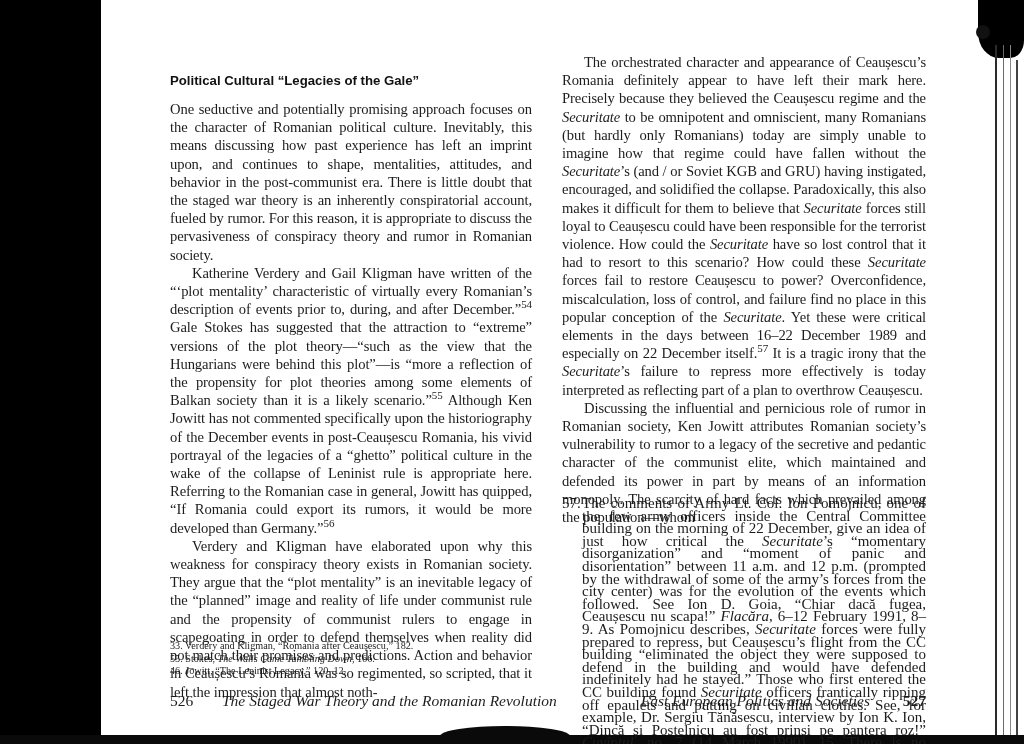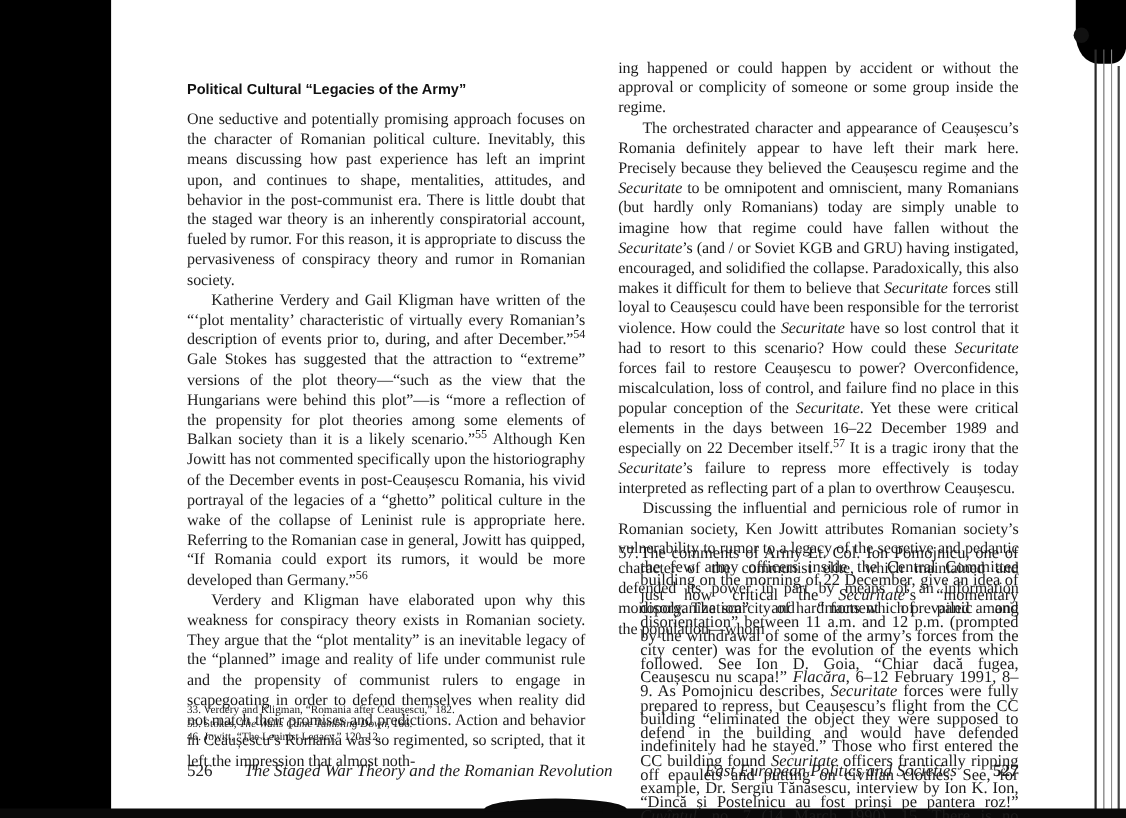--- a/index.html
+++ b/index.html
@@ -65,39 +65,38 @@
 <div class="scan-right-blob2"></div>
 <div class="vline l1"></div>
 <div class="vline l2"></div>
 <div class="vline l3"></div>
 <div class="vline l4"></div>
 <div class="scan-bottom"></div>
 <div class="scan-bump"></div>
 <div class="scan-bump2"></div>
 
 <div class="col left">
-  <h2 class="section">Political Cultural “Legacies of the Army”</h2>
+  <h2 class="section">Political Cultural “Legacies of the Gale”</h2>
   <p class="body noindent">One seductive and potentially promising approach focuses on the character of Romanian political culture. Inevitably, this means discussing how past experience has left an imprint upon, and continues to shape, mentalities, attitudes, and behavior in the post-communist era. There is little doubt that the staged war theory is an inherently conspiratorial account, fueled by rumor. For this reason, it is appropriate to discuss the pervasiveness of conspiracy theory and rumor in Romanian society.</p>
   <p class="body indent"><span>Katherine Verdery and Gail Kligman have written of the “‘plot mentality’ characteristic of virtually every Romanian’s description of events prior to, during, and after December.”</span><sup>54</sup> <span>Gale Stokes has suggested that the attraction to “extreme” versions of the plot theory—“such as the view that the Hungarians were behind this plot”—is “more a reflection of the propensity for plot theories among some elements of Balkan society than it is a likely scenario.”</span><sup>55</sup> <span>Although Ken Jowitt has not commented specifically upon the historiography of the December events in post-Ceaușescu Romania, his vivid portrayal of the legacies of a “ghetto” political culture in the wake of the collapse of Leninist rule is appropriate here. Referring to the Romanian case in general, Jowitt has quipped, “If Romania could export its rumors, it would be more developed than Germany.”</span><sup>56</sup></p>
   <p class="body indent">Verdery and Kligman have elaborated upon why this weakness for conspiracy theory exists in Romanian society. They argue that the “plot mentality” is an inevitable legacy of the “planned” image and reality of life under communist rule and the propensity of communist rulers to engage in scapegoating in order to defend themselves when reality did not match their promises and predictions. Action and behavior in Ceaușescu’s Romania was so regimented, so scripted, that it left the impression that almost noth-</p>
 </div>
 
 <div class="footnotes-left">
   <div><span>33.</span> <span>Verdery and Kligman, “Romania after Ceaușescu,” 182.</span></div>
   <div><span>55.</span> <span>Stokes, </span><em>The Walls Came Tumbling Down</em><span>, 166.</span></div>
   <div><span>46.</span> <span>Jowitt, “The Leninist Legacy,” 120–12.</span></div>
 </div>
 
 <div class="running-foot left">
   <span class="page-num">526</span>
   <span class="book-title">The Staged War Theory and the Romanian Revolution</span>
 </div>
 
 <div class="col right">
-  <p class="body noindent">ing happened or could happen by accident or without the approval or complicity of someone or some group inside the regime.</p>
   <p class="body indent"><span>The orchestrated character and appearance of Ceaușescu’s Romania definitely appear to have left their mark here. Precisely because they believed the Ceaușescu regime and the </span><em>Securitate</em><span> to be omnipotent and omniscient, many Romanians (but hardly only Romanians) today are simply unable to imagine how that regime could have fallen without the </span><em>Securitate</em><span>’s (and / or Soviet KGB and GRU) having instigated, encouraged, and solidified the collapse. Paradoxically, this also makes it difficult for them to believe that </span><em>Securitate</em><span> forces still loyal to Ceaușescu could have been responsible for the terrorist violence. How could the </span><em>Securitate</em><span> have so lost control that it had to resort to this scenario? How could these </span><em>Securitate</em><span> forces fail to restore Ceaușescu to power? Overconfidence, miscalculation, loss of control, and failure find no place in this popular conception of the </span><em>Securitate</em><span>. Yet these were critical elements in the days between 16–22 December 1989 and especially on 22 December itself.</span><sup>57</sup><span> It is a tragic irony that the </span><em>Securitate</em><span>’s failure to repress more effectively is today interpreted as reflecting part of a plan to overthrow Ceaușescu.</span></p>
   <p class="body indent">Discussing the influential and pernicious role of rumor in Romanian society, Ken Jowitt attributes Romanian society’s vulnerability to rumor to a legacy of the secretive and pedantic character of the communist elite, which maintained and defended its power in part by means of an information monopoly. The scarcity of hard facts which prevailed among the population—whom</p>
 </div>
 
 <div class="footnote-right">
   <span class="fn-num">57.</span>
   <span>The comments of Army Lt. Col. Ion Pomojnicu, one of the few army officers inside the Central Committee building on the morning of 22 December, give an idea of just how critical the </span><em>Securitate</em><span>’s “momentary disorganization” and “moment of panic and disorientation” between 11 a.m. and 12 p.m. (prompted by the withdrawal of some of the army’s forces from the city center) was for the evolution of the events which followed. See Ion D. Goia, “Chiar dacă fugea, Ceaușescu nu scapa!” </span><em>Flacăra</em><span>, 6–12 February 1991, 8–9. As Pomojnicu describes, </span><em>Securitate</em><span> forces were fully prepared to repress, but Ceaușescu’s flight from the CC building “eliminated the object they were supposed to defend in the building and would have defended indefinitely had he stayed.” Those who first entered the CC building found </span><em>Securitate</em><span> officers frantically ripping off epaulets and putting on civilian clothes. See, for example, Dr. Sergiu Tănăsescu, interview by Ion K. Ion, “Dincă și Postelnicu au fost prinși pe pantera roz!” </span><em>Cuvîntul</em><span>, no. 7 (14 March 1990), 15. There is no question here: the </span><em>Securitate</em><span> were overwhelmed by events and lost control over them during the critical hours from mid-morning to mid-afternoon on 22 December 1989. It was a loss of control they were unable to overcome.</span>
 </div>
 
 <div class="running-foot right">

